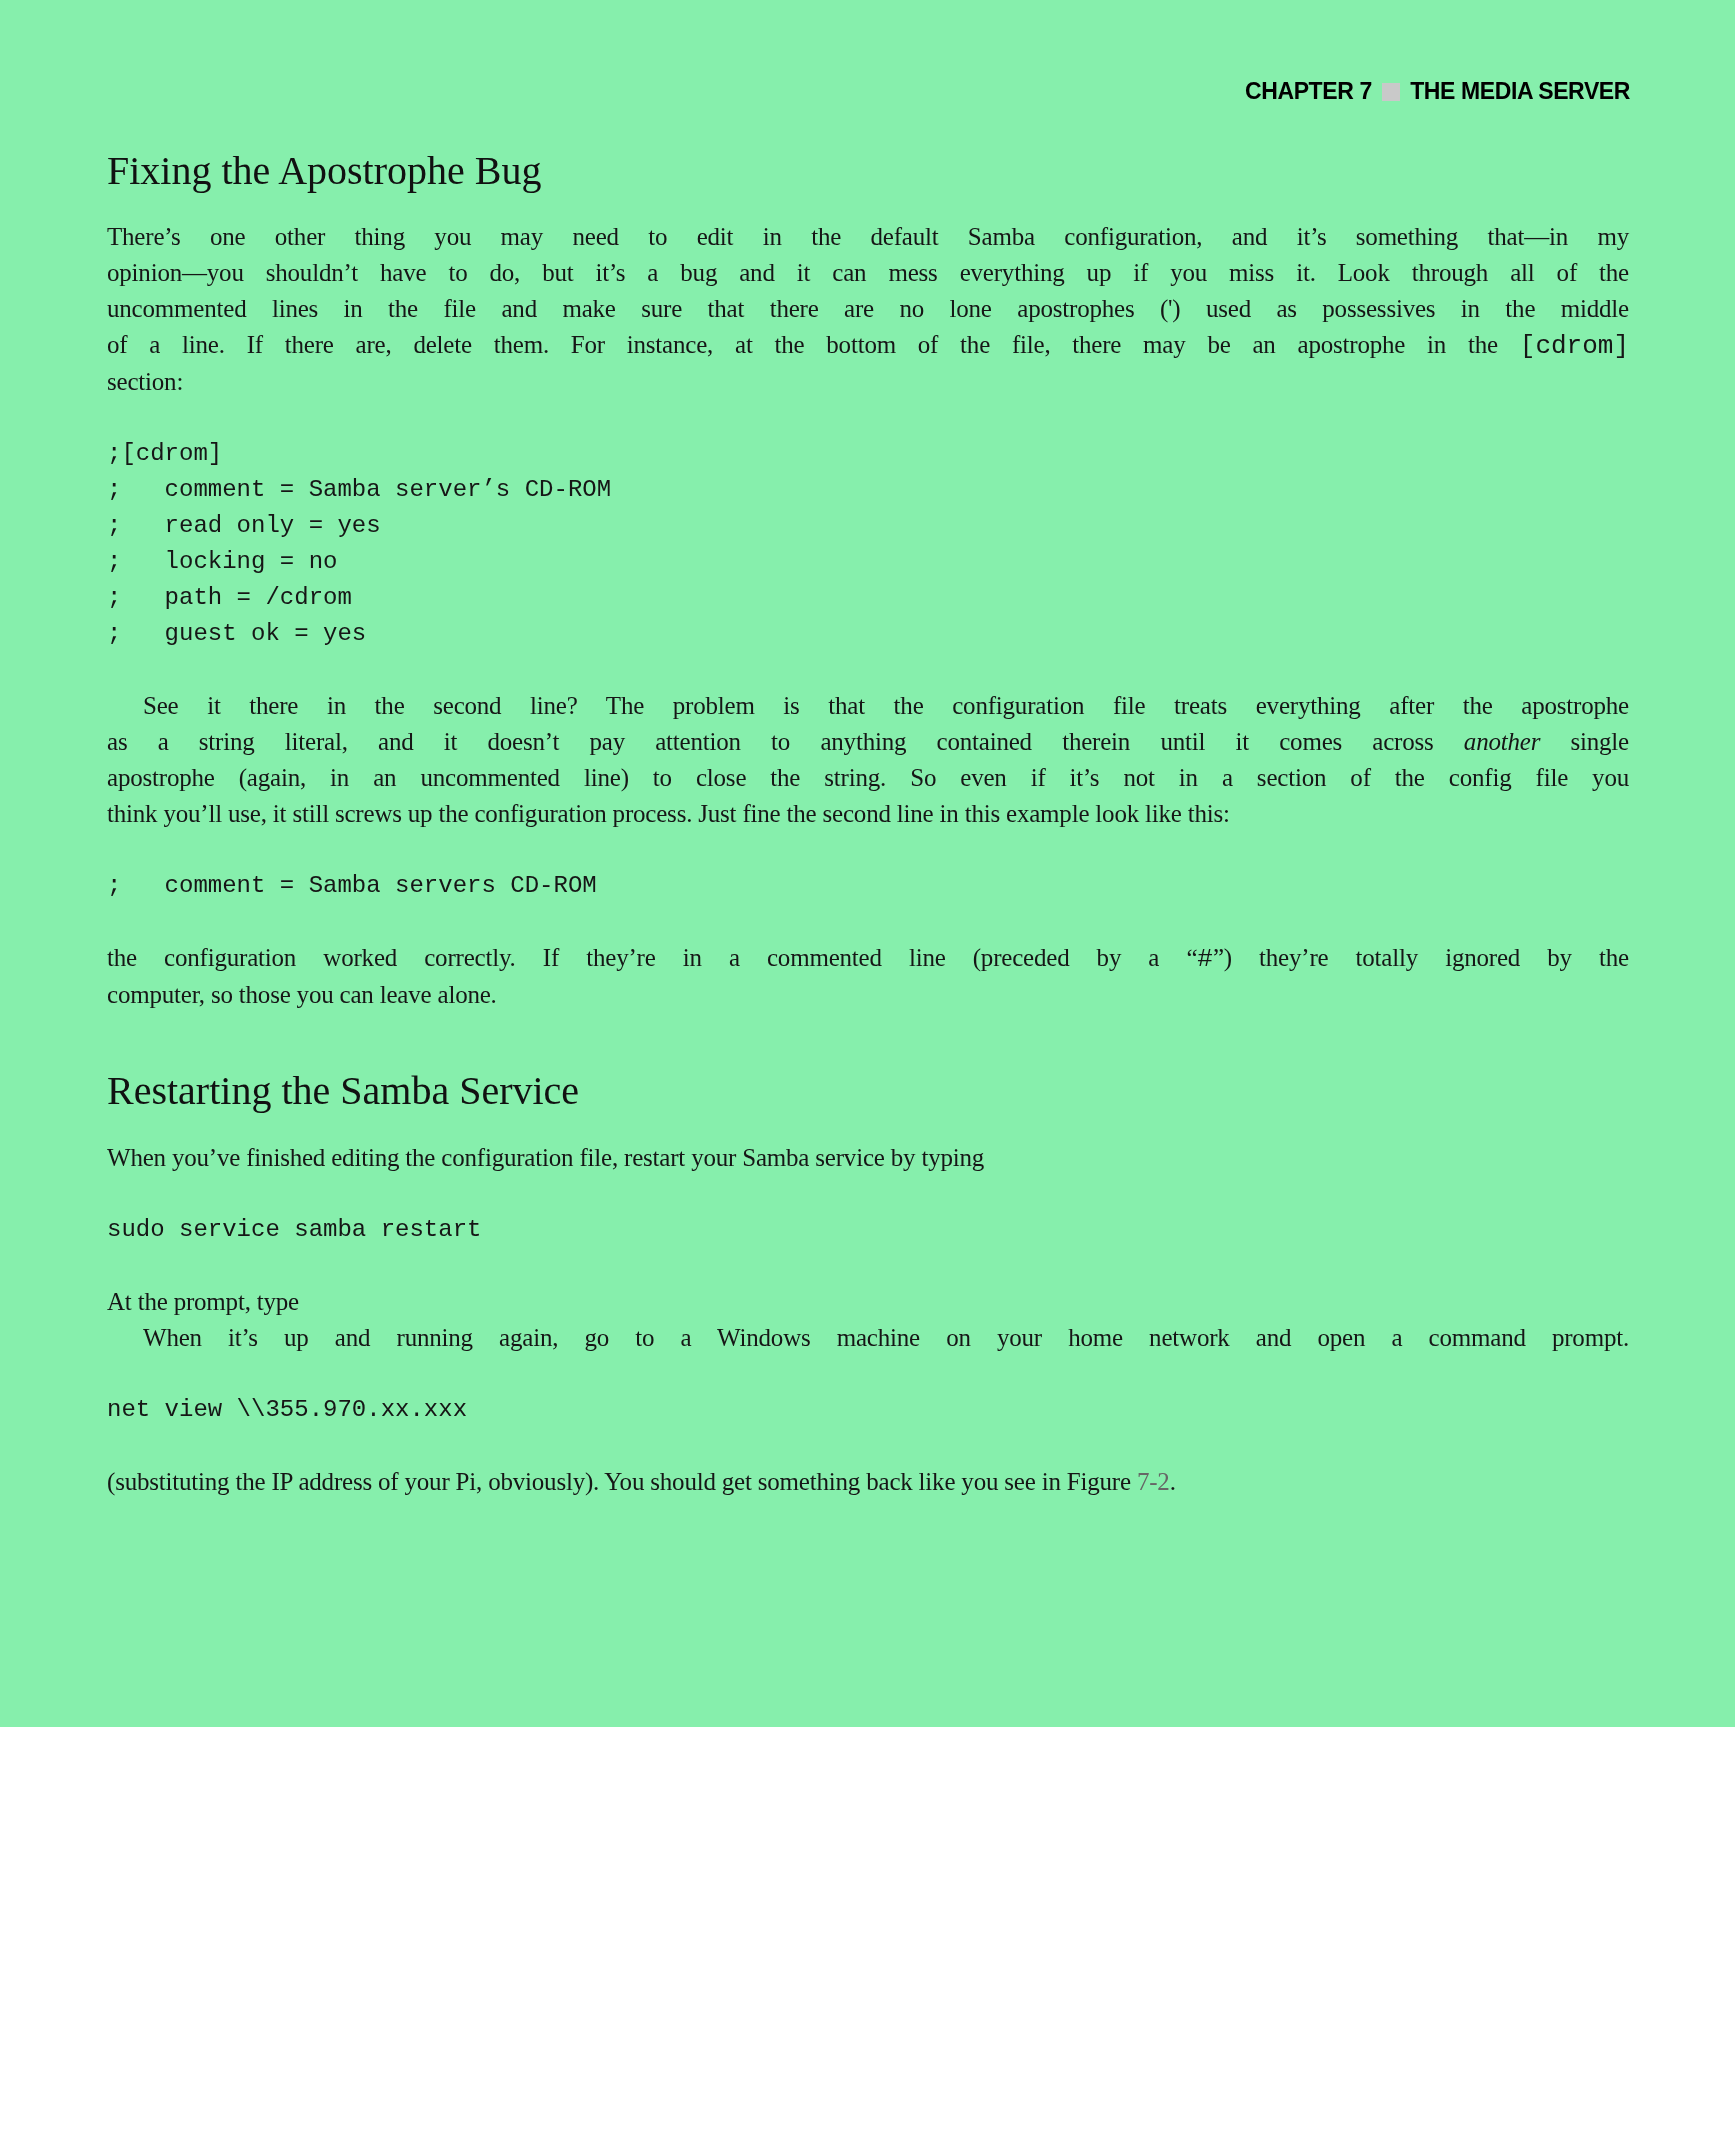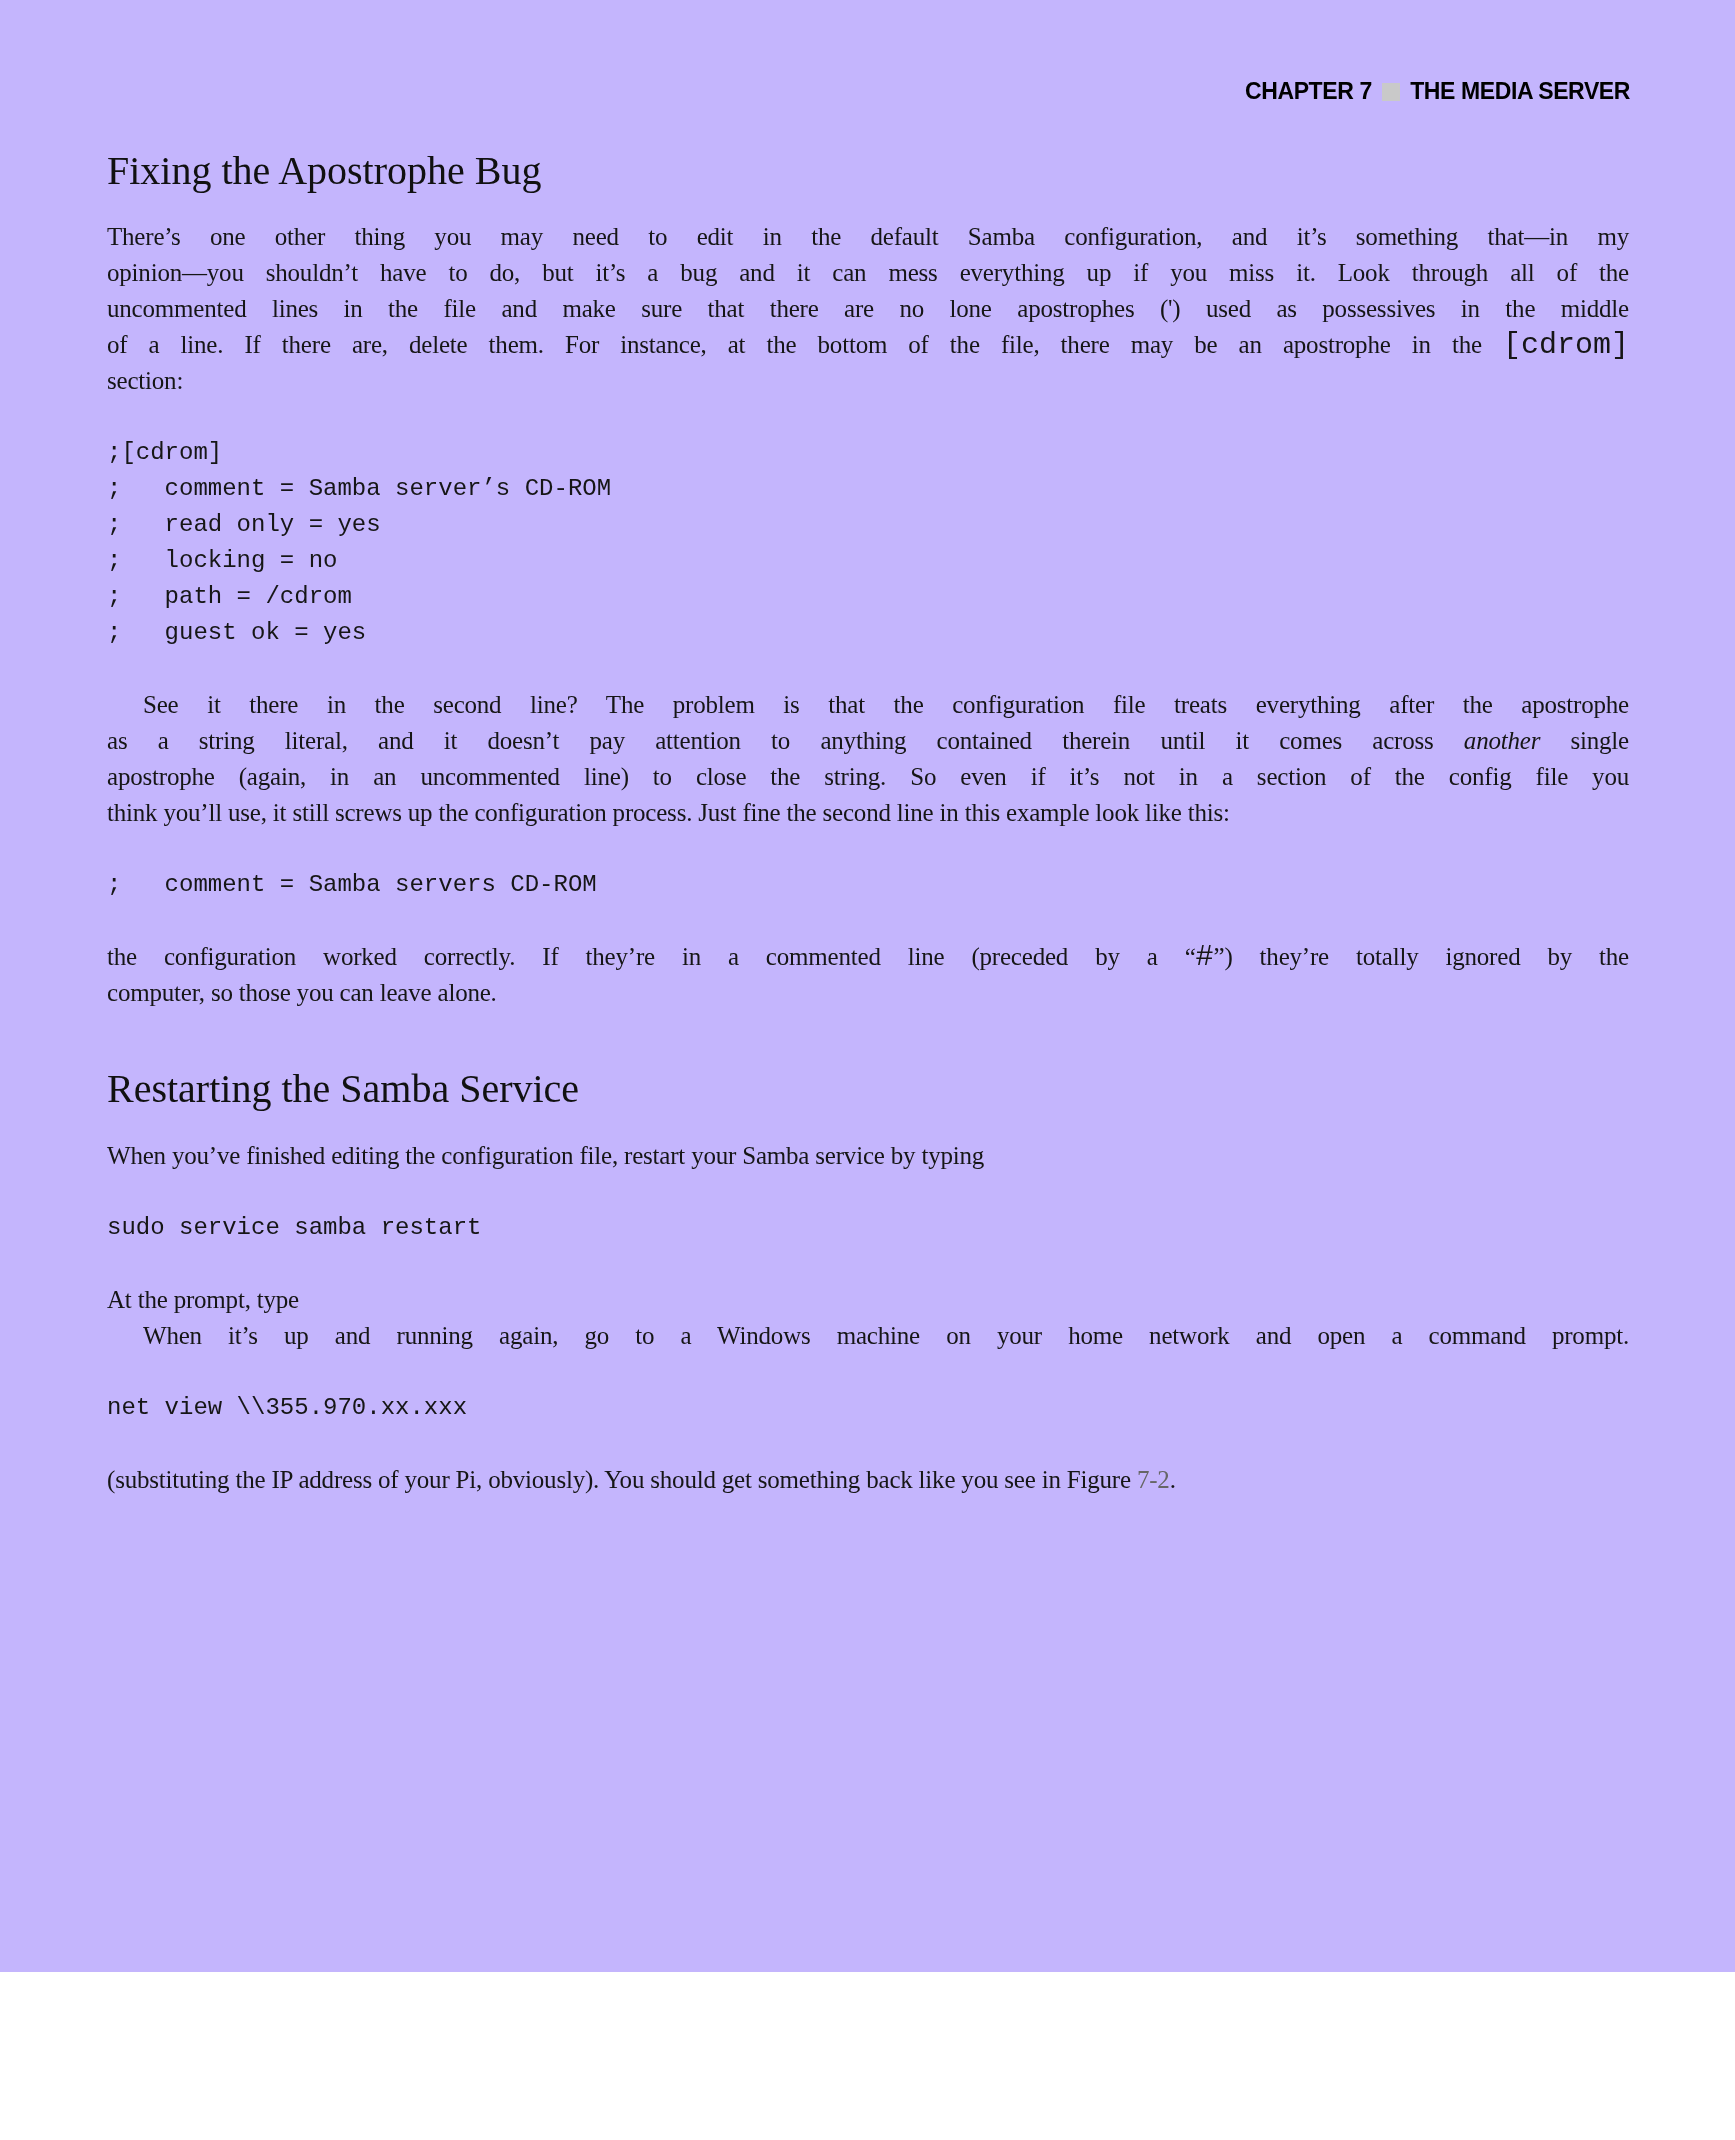--- a/index.html
+++ b/index.html
@@ -1,19 +1,19 @@
 <!DOCTYPE html>
 <html style="font-size:13.6px"><head>
 <meta charset="utf-8">
 <style>
   html,body { margin:0; padding:0; background:#ffffff; }
   .page {
     position:relative;
-    width:1736px; height:1972px;
-    background:#c4b5fd;
+    width:1736px; height:1727px;
+    background:#86efac;
     font-family:"Liberation Serif", serif;
     color:#161616;
     overflow:hidden;
   }
   .running-head {
     position:absolute; top:78px; right:106px;
     display:flex; align-items:center; gap:10.2px;
     font-family:"Liberation Sans", sans-serif;
     font-weight:700; font-size:23px; letter-spacing:-0.4px;
     color:#000000; white-space:nowrap;
@@ -28,21 +28,21 @@
     margin:54px 0 25.4px 0; color:#111111;
   }
   main > .section-heading:first-child { margin-top:0; }
   .para {
     font-size:25px; line-height:36px; letter-spacing:-0.2px;
     margin:0; color:#161616;
   }
   .tline { text-align:justify; text-align-last:justify; }
   .tline.lastline { text-align-last:left; }
   .tline.indent { text-indent:36px; }
-  .mono { font-family:"Liberation Mono", monospace; font-size:30px; letter-spacing:0; }
+  .mono { font-family:"Liberation Mono", monospace; font-size:26px; letter-spacing:0; }
   .italic { font-style:italic; }
   .gray { color:#666666; }
   .code {
     font-family:"Liberation Mono", monospace;
     font-size:24px; line-height:36px;
     margin:36px 0; white-space:pre; color:#161616;
   }
   .page-number {
     position:absolute; top:2028px; right:115px;
     font-size:26px; color:#111111;

